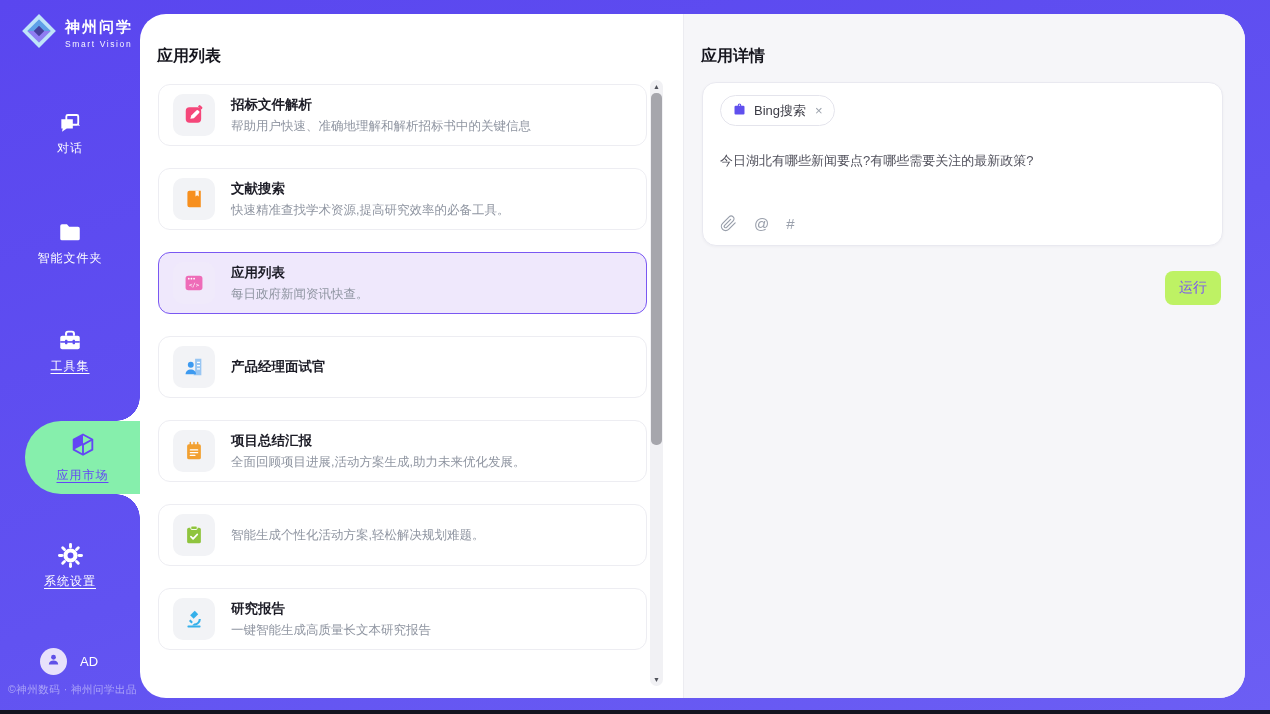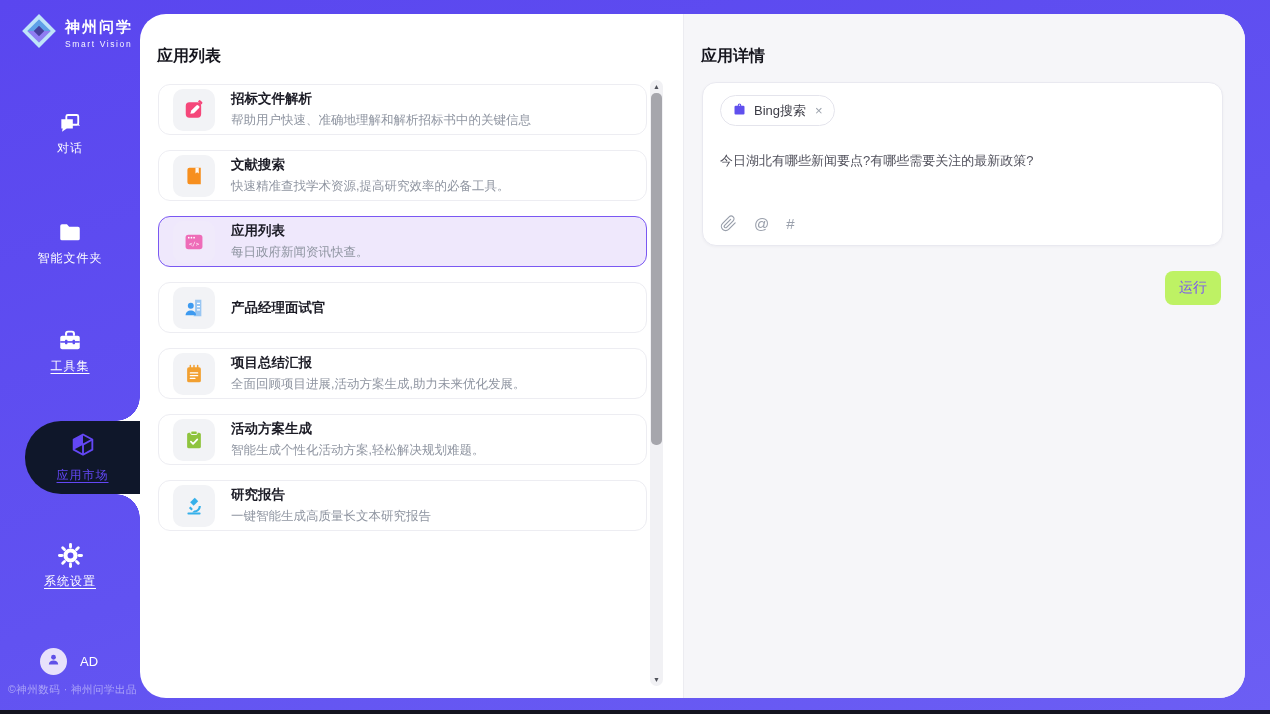--- a/index.html
+++ b/index.html
@@ -15,21 +15,21 @@
   .sidebar { position:absolute; left:0; top:0; width:140px; height:714px; }
   .logo { position:absolute; top:12px; left:20px; display:flex; align-items:center; gap:7px; color:#fff; }
   .logo-txt { display:flex; flex-direction:column; }
   .logo-name { font-size:15px; font-weight:bold; letter-spacing:2px; }
   .logo-sub { font-size:8.5px; letter-spacing:1.6px; opacity:.95; margin-top:2px; }
 
   .nav-item { position:absolute; left:0; width:140px; display:flex; flex-direction:column;
               align-items:center; color:#fff; cursor:pointer; }
   .nav-label { font-size:12px; letter-spacing:1px; }
   .nav-label.underlined { text-decoration:underline; text-underline-offset:3px; }
-  .nav-item.active { left:25px; width:115px; height:73px; background:#0f172a;
+  .nav-item.active { left:25px; width:115px; height:73px; background:#86efac;
                      border-radius:36px 0 0 36px; justify-content:center; gap:4px; }
   .nav-item.active .nav-label { color:#6347f5; }
   .nav-item.active::before { content:""; position:absolute; right:0; top:-24px; width:24px; height:24px;
       background:radial-gradient(circle at 0 0, rgba(0,0,0,0) 23.5px, #fff 24px); }
   .nav-item.active::after { content:""; position:absolute; right:0; bottom:-24px; width:24px; height:24px;
       background:radial-gradient(circle at 0 100%, rgba(0,0,0,0) 23.5px, #fff 24px); }
 
   .user { position:absolute; left:40px; top:648px; display:flex; align-items:center; gap:13px; cursor:pointer; }
   .avatar { width:27px; height:27px; border-radius:50%; background:#e7e1fb;
             display:flex; align-items:center; justify-content:center; }
@@ -37,21 +37,21 @@
   .side-footer { position:absolute; left:8px; top:683px; font-size:10.5px;
                  color:rgba(255,255,255,.45); letter-spacing:.5px; white-space:nowrap; }
 
   
   .main-panel { position:absolute; left:140px; top:14px; width:1105px; height:684px;
                 background:#fff; border-radius:26px; display:flex; overflow:hidden; }
   .panel-title { position:absolute; top:32px; left:17px; font-size:16px; font-weight:bold; color:#16161e; }
 
   .list-section { width:543px; position:relative; flex:0 0 543px; }
   .app-list { position:absolute; top:70px; left:18px; width:489px; }
-  .app-card { height:51px; border:1px solid #ededf2; border-radius:12px; margin-bottom:15px;
+  .app-card { height:62px; border:1px solid #ededf2; border-radius:12px; margin-bottom:22px;
               display:flex; align-items:center; padding:0 14px; gap:16px; background:#fff; cursor:pointer; }
   .app-card.selected { background:#efe8fc; border:1.5px solid #7a58f2; }
   .app-icon { width:42px; height:42px; border-radius:10px; background:#f2f3f6; flex:0 0 42px;
               display:flex; align-items:center; justify-content:center; }
   .app-card.selected .app-icon { background:#f0eafb; }
   .app-texts { display:flex; flex-direction:column; gap:4px; }
   .app-name { font-size:13.5px; font-weight:bold; color:#1c1c26; }
   .app-desc { font-size:12.5px; color:#8f95a1; }
 
   .scrollbar { position:absolute; right:20px; top:66px; width:13px; height:606px;
@@ -226,21 +226,20 @@
         </div>
         <div class="app-card">
           <span class="app-icon" style="color: rgb(143, 196, 62);">
             <svg viewBox="0 0 24 24" width="22" height="22">
               <rect x="4.5" y="4" width="15" height="17" rx="2" fill="currentColor"></rect>
               <rect x="8.5" y="2.2" width="7" height="3.8" rx="1.2" fill="currentColor" stroke="#fff"></rect>
               <path d="M8.6 13.8l2.4 2.4 4.6-4.9" stroke="#fff" stroke-width="1.8" fill="none" stroke-linecap="round" stroke-linejoin="round"></path>
             </svg>
           </span>
           <span class="app-texts">
-            <span class="app-name">活动方案生成</span>
             <span class="app-desc">智能生成个性化活动方案,轻松解决规划难题。</span>
           </span>
         </div>
         <div class="app-card">
           <span class="app-icon" style="color: rgb(53, 176, 234);">
             <svg viewBox="0 0 24 24" width="22" height="22">
               <path d="M12.8 2.9l3.8 3.8-5 5-3.8-3.8z" fill="currentColor"></path>
               <path d="M8.2 12.6l2.6 2.6-1.7 1.7-2.6-2.6z" fill="currentColor"></path>
               <path d="M10 18.8a7.2 7.2 0 0 0 9.5-6.8h-2.3a4.9 4.9 0 0 1-4.9 4.9z" fill="currentColor"></path>
               <rect x="4.8" y="19.2" width="14.4" height="2" rx="1" fill="currentColor"></rect>

